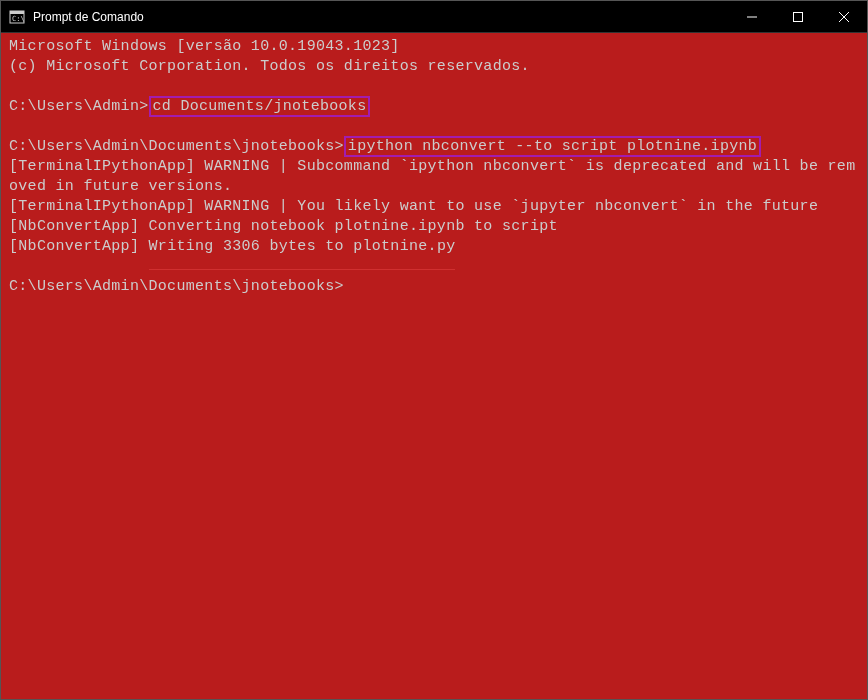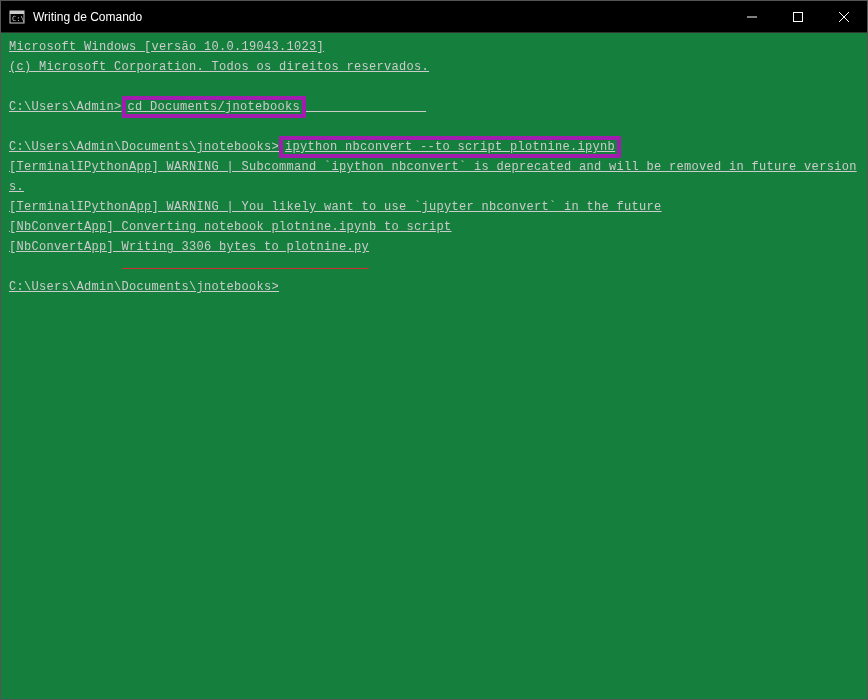--- a/index.html
+++ b/index.html
@@ -52,37 +52,36 @@
       width: 46px;
       height: 100%;
       display: flex;
       align-items: center;
       justify-content: center;
       color: #fff;
       cursor: pointer;
     }
     .terminal-content {
       flex: 1;
-      background: #15803d;
+      background: #b91c1c;
       padding: 4px 8px;
       color: #ccc;
-      font-size: 12px;
+      font-size: 15px;
       line-height: 20px;
       letter-spacing: 0.3px;
       font-family: Consolas, 'Courier New', monospace;
       white-space: pre-wrap;
       word-break: break-all;
-      text-decoration: underline;
     }
     .line {
       display: block;
       min-height: 20px;
     }
     .hl-red {
-      border: 4px solid #a21caf;
+      border: 2px solid #a21caf;
       padding: 0px 2px;
       display: inline;
     }
     .hl-red-underline {
       border-bottom: 1px solid #d03030;
       padding-bottom: 14px;
       display: inline;
     }
   </style>
 </head>
@@ -90,21 +89,21 @@
 
 <div class="window">
   <div class="titlebar">
     <div class="titlebar-icon">
       <svg width="16" height="16" viewBox="0 0 16 16">
         <rect x="1" y="2" width="14" height="12" fill="#000" stroke="#ccc" stroke-width="1"></rect>
         <rect x="1" y="2" width="14" height="3" fill="#ccc"></rect>
         <text x="3" y="12" font-size="7" fill="#ccc" font-family="monospace">C:\</text>
       </svg>
     </div>
-    <div class="titlebar-title">Writing de Comando</div>
+    <div class="titlebar-title">Prompt de Comando</div>
     <div class="window-controls">
       <div class="window-control">
         <svg width="10" height="10" viewBox="0 0 10 10">
             <line x1="0" y1="5" x2="10" y2="5" stroke="#fff" stroke-width="1"></line>
           </svg>
       </div>
       <div class="window-control">
         <svg width="10" height="10" viewBox="0 0 10 10">
             <rect x="0.5" y="0.5" width="9" height="9" fill="none" stroke="#fff" stroke-width="1"></rect>
           </svg>

